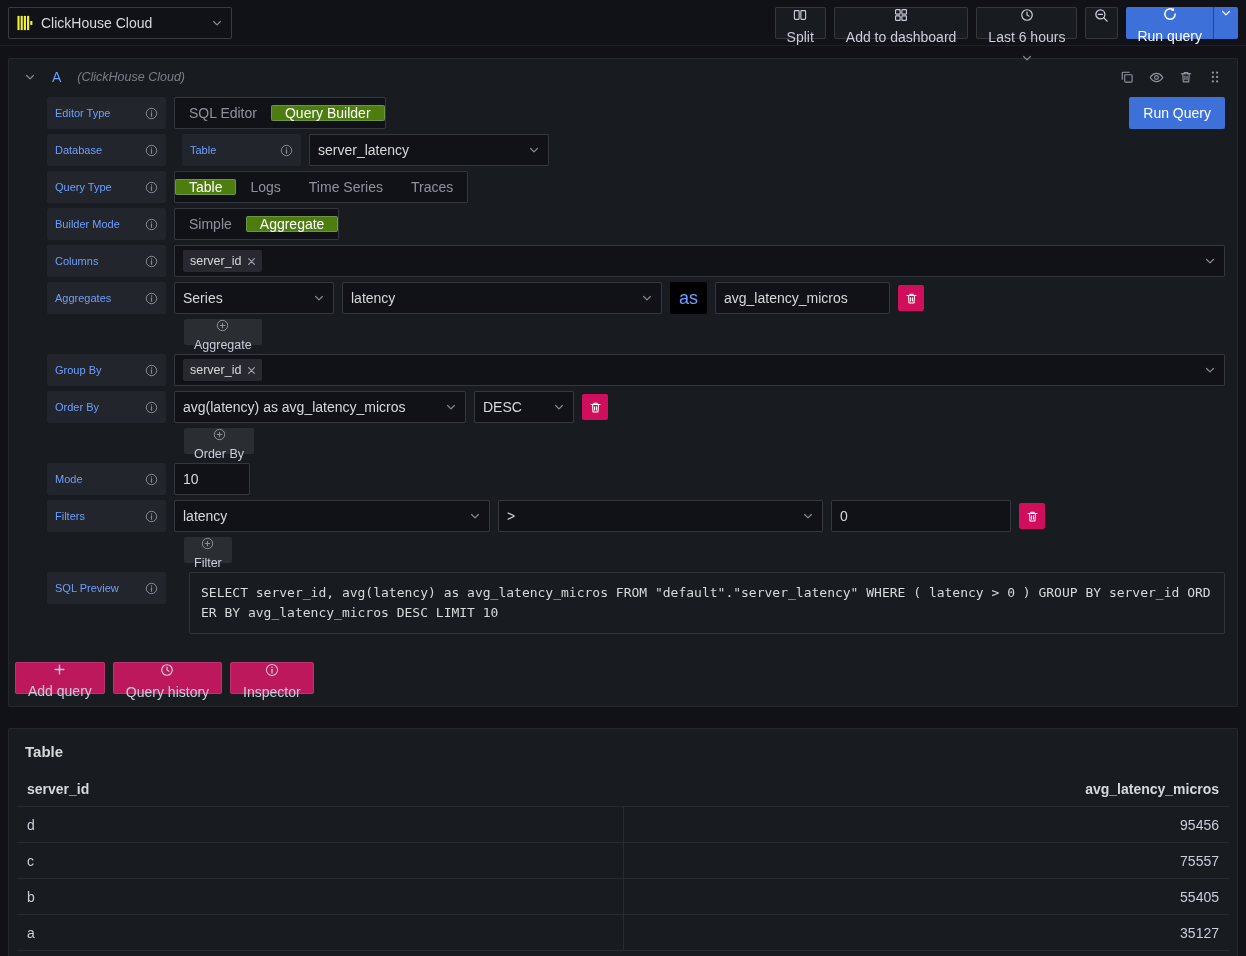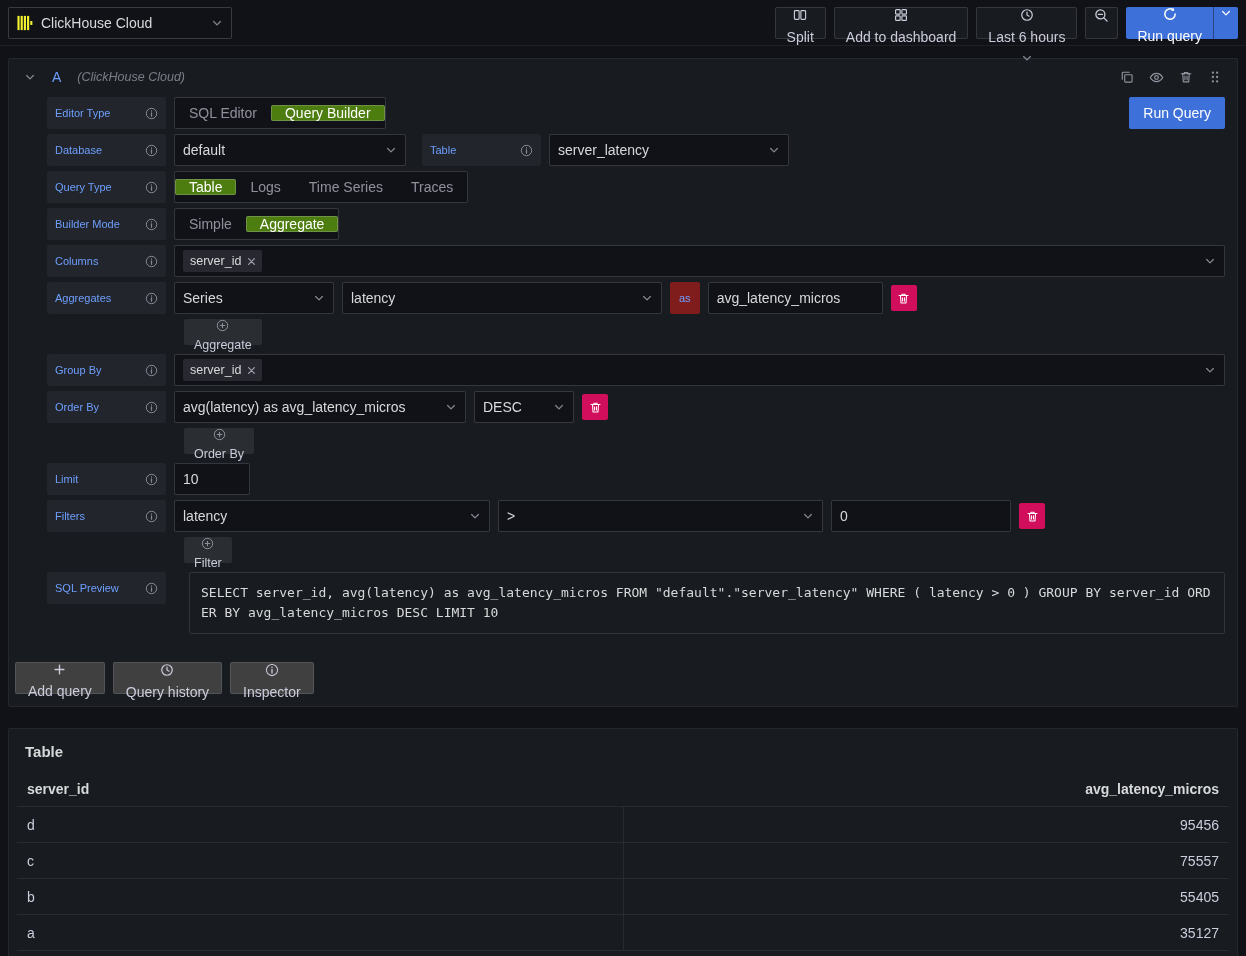--- a/index.html
+++ b/index.html
@@ -84,21 +84,21 @@
     height: 32px; padding: 0 8px; background: #111217; border: 1px solid rgba(204,204,220,.2);
     border-radius: 2px; color: #d8d9da; font-family: inherit; font-size: 14px; outline: none;
   }
   .chip {
     display: inline-flex; align-items: center; gap: 5px; height: 22px; padding: 0 5px 0 7px;
     background: rgba(204,204,220,.13); border-radius: 2px; font-size: 12.5px; color: #d8d9da;
   }
   .chip .icon { color: rgba(204,204,220,.75); cursor: pointer; }
   .inline-label {
     height: 32px; display: flex; align-items: center; padding: 0 9px;
-    background: #7f1d1d; border-radius: 2px; color: #6e9fff; font-size: 11px; font-weight: 500;
+    background: #000000; border-radius: 2px; color: #6e9fff; font-size: 18px; font-weight: 500;
   }
   .btn-danger {
     width: 26px; height: 26px; display: flex; align-items: center; justify-content: center;
     background: #d10e5c; color: #fff; border-radius: 2px;
   }
   .btn-add {
     display: flex; align-items: center; gap: 6px; height: 26px; padding: 0 10px;
     background: rgba(204,204,220,.1); border-radius: 2px; color: #ccccdc;
     font-size: 12.5px; font-weight: 500;
   }
@@ -120,21 +120,21 @@
   .sql-preview {
     flex: 1; min-width: 0; border: 1px solid rgba(204,204,220,.14); border-radius: 2px;
     padding: 10px 11px; color: #d8d9da;
     font-family: "DejaVu Sans Mono", "Liberation Mono", monospace;
     font-size: 13px; line-height: 1.55; word-break: break-all;
   }
 
   .queries-footer { display: flex; gap: 8px; margin-top: 28px; padding: 0 12px 2px 6px; }
   .btn-secondary {
     display: flex; align-items: center; gap: 7px; height: 32px; padding: 0 12px;
-    background: #404040; border: 1px solid rgba(204,204,220,.15); border-radius: 2px;
+    background: #be185d; border: 1px solid rgba(204,204,220,.15); border-radius: 2px;
     color: #ccccdc; font-weight: 500;
   }
 
   
   .table-panel {
     margin: 21px 8px 0; background: #181b1f;
     border: 1px solid rgba(204,204,220,.07); border-radius: 2px; padding: 12px 0 12px;
   }
   .tp-title { padding: 2px 16px 0; font-size: 15px; font-weight: 600; color: #d8d9da; }
   .tp-table { margin: 14px 8px 0; }
@@ -365,28 +365,20 @@
     <div class="form-row">
       <div class="row-label">
         <span>Database</span>
         <span class="icon s13 info">
             <svg class="s13">
               <use href="#i-info"></use>
             </svg>
           </span>
       </div>
       <div class="row-controls">
-        <div class="select w232">
-          <span class="sel-value">default</span>
-          <span class="icon s12 dim">
-              <svg class="s12">
-                <use href="#i-chevron-down"></use>
-              </svg>
-            </span>
-        </div>
         <div class="row-label" style="margin-left:8px">
           <span>Table</span>
           <span class="icon s13 info">
               <svg class="s13">
                 <use href="#i-info"></use>
               </svg>
             </span>
         </div>
         <div class="select w240">
           <span class="sel-value">server_latency</span>
@@ -580,21 +572,21 @@
             <svg class="s13">
               <use href="#i-plus-circle"></use>
             </svg>
           </span>
         <span>Order By</span>
       </button>
     </div>
 
     <div class="form-row">
       <div class="row-label">
-        <span>Limit</span>
+        <span>Mode</span>
         <span class="icon s13 info">
             <svg class="s13">
               <use href="#i-info"></use>
             </svg>
           </span>
       </div>
       <div class="row-controls">
         <input class="text-input w76" value="10" style="">
       </div>
     </div>

